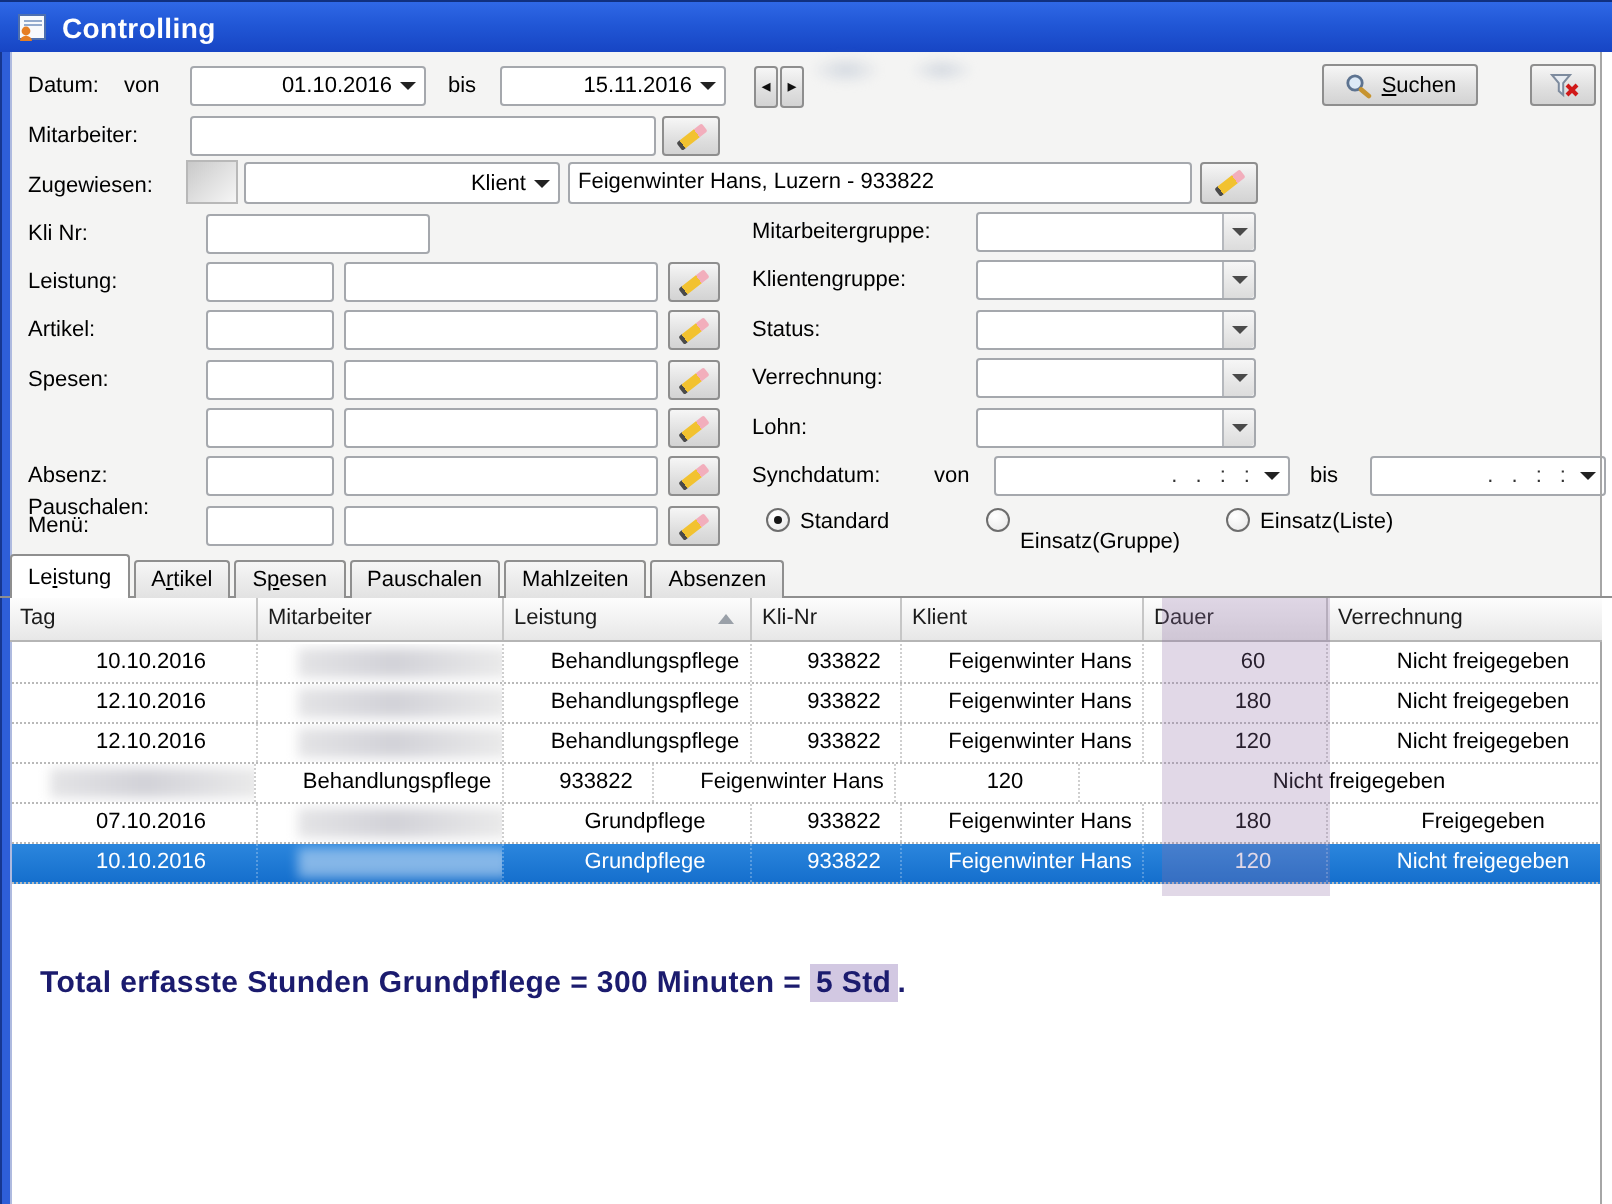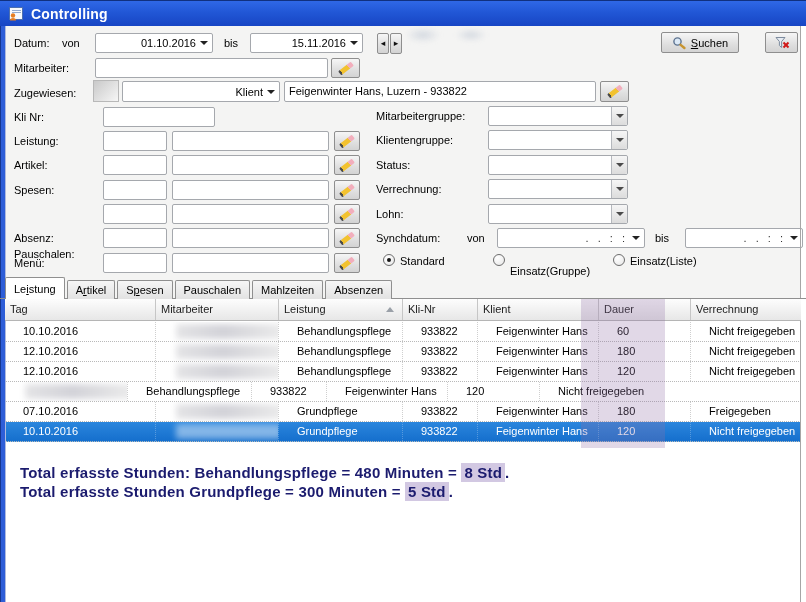--- a/index.html
+++ b/index.html
@@ -68,23 +68,23 @@
   .gridtop{position:absolute;left:0px;top:298px;width:806px;height:1px;background:#8f8f8f;z-index:2;}
   .ghead{position:absolute;left:5px;top:299px;width:796px;height:22px;display:flex;background:linear-gradient(#fdfdfd,#ecechannelcec);z-index:1;}
   .ghead{background:linear-gradient(#fdfdfd,#e7e7e7);border-bottom:1px solid #b5b5b5;}
   .hcell{
     border-right:1px solid #c6c6c6;line-height:21px;padding-left:5px;color:#1c1c1c;
     position:relative;white-space:nowrap;overflow:hidden;
   }
   .grows{position:absolute;left:5px;top:322px;width:796px;}
   .grow{display:flex;height:20px;border-bottom:1px dotted #b9b9b9;background:#fff;}
   .grow.selected{background:linear-gradient(#2b86dd,#156fcd);color:#fff;}
-  .gcell{line-height:19px;padding-left:18px;border-right:1px dotted #cfcfcf;white-space:nowrap;overflow:hidden;}
+  .gcell{line-height:19px;padding-left:18px;border-right:1px dotted #cfcfcf;white-space:nowrap;overflow:hidden;text-align:center;}
   .grow.selected .gcell{border-right-color:rgba(255,255,255,.25);}
-  .c0{width:151px;}.c1{width:123px;}.c2{width:124px;}.c3{width:75px;}.c4{width:121px;}.c5{width:92px;}.c6{flex:1;border-right:none;}
+  .c0{width:124px;}.c1{width:123px;}.c2{width:124px;}.c3{width:75px;}.c4{width:121px;}.c5{width:92px;}.c6{flex:1;border-right:none;}
   .sortup{position:absolute;right:8px;top:8px;width:0;height:0;border-left:4px solid transparent;border-right:4px solid transparent;border-bottom:5px solid #9aa0a8;}
   .blurblob{width:106px;height:15px;margin:2px 0 0 2px;background:linear-gradient(90deg,#e4e4e6,#d2d2d8 45%,#ebebeb);filter:blur(3px);}
   .grow.selected .blurblob{background:rgba(255,255,255,.45);}
   .dauer-overlay{position:absolute;left:581px;top:299px;width:84px;height:149px;background:rgba(143,112,168,.27);z-index:5;pointer-events:none;}
   
   .summary{position:absolute;left:20px;font-size:15px;font-weight:bold;color:#1b1b6e;white-space:nowrap;letter-spacing:.2px;}
   .hl{background:#d2c8e2;padding:1px 3px;}
 </style>
 </head>
 <body>
@@ -348,22 +348,19 @@
         <div class="gcell c2">Grundpflege</div>
         <div class="gcell c3">933822</div>
         <div class="gcell c4">Feigenwinter Hans</div>
         <div class="gcell c5">120</div>
         <div class="gcell c6">Nicht freigegeben</div>
       </div>
     </div>
 
   <div class="dauer-overlay"></div>
 
-  <div class="summary" style="top:464px;">
-    <span>Total erfasste Stunden: Behandlungspflege = 480 Minuten = </span><span class="hl">8 Std</span><span>.</span>
-  </div>
   <div class="summary" style="top:483px;">
     <span>Total erfasste Stunden Grundpflege = 300 Minuten = </span><span class="hl">5 Std</span><span>.</span>
   </div>
 
   <div class="brd-inner-left"></div>
   <div class="brd-inner-right"></div>
 </div>
 
 </body></html>

